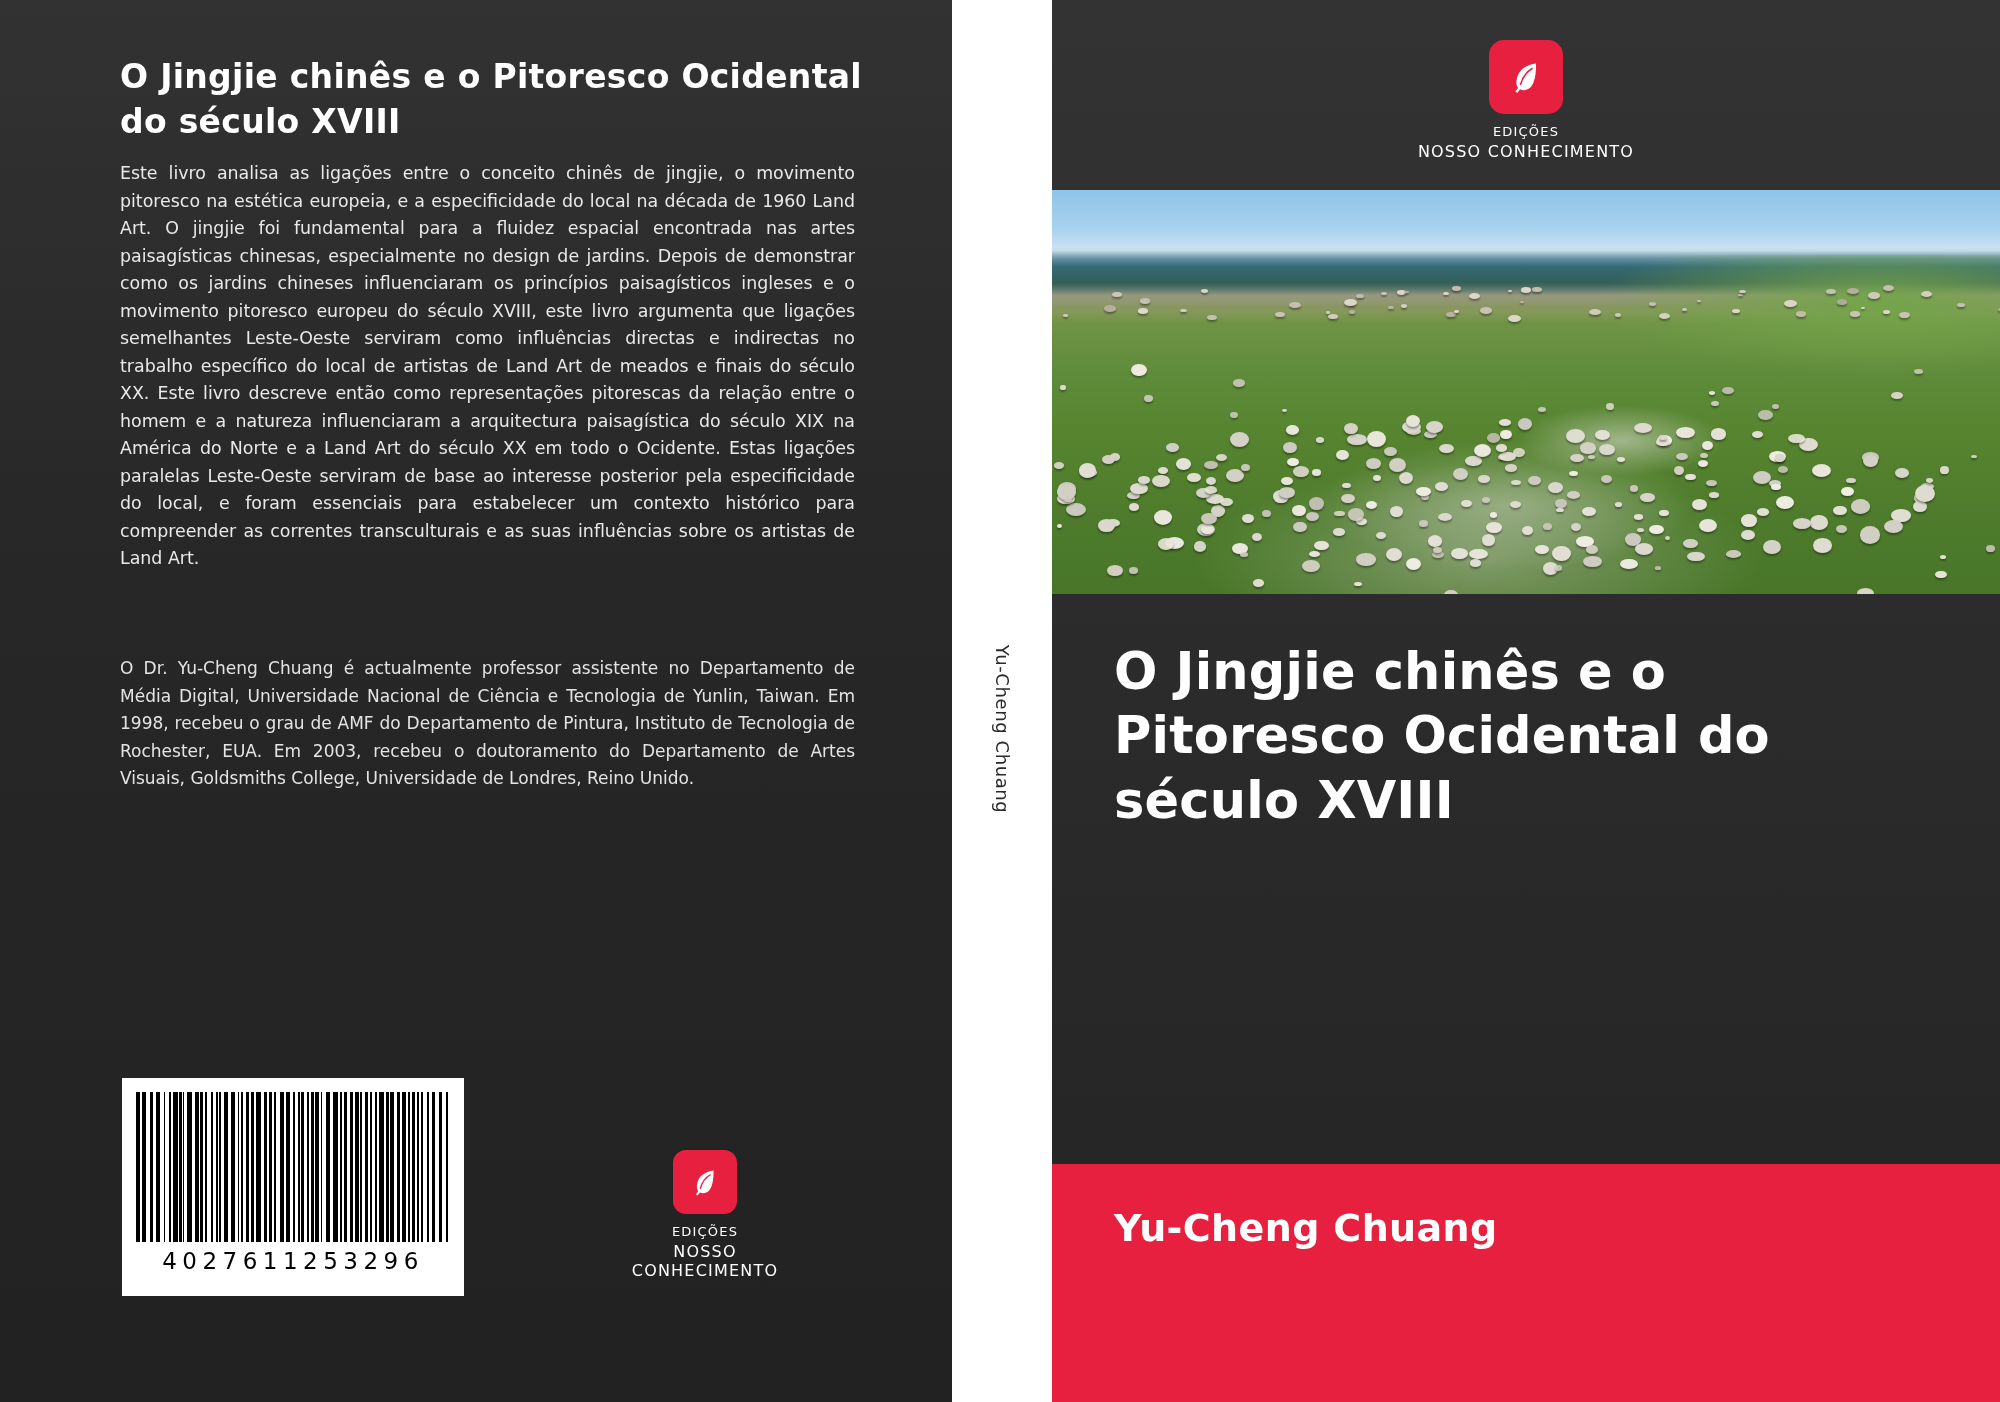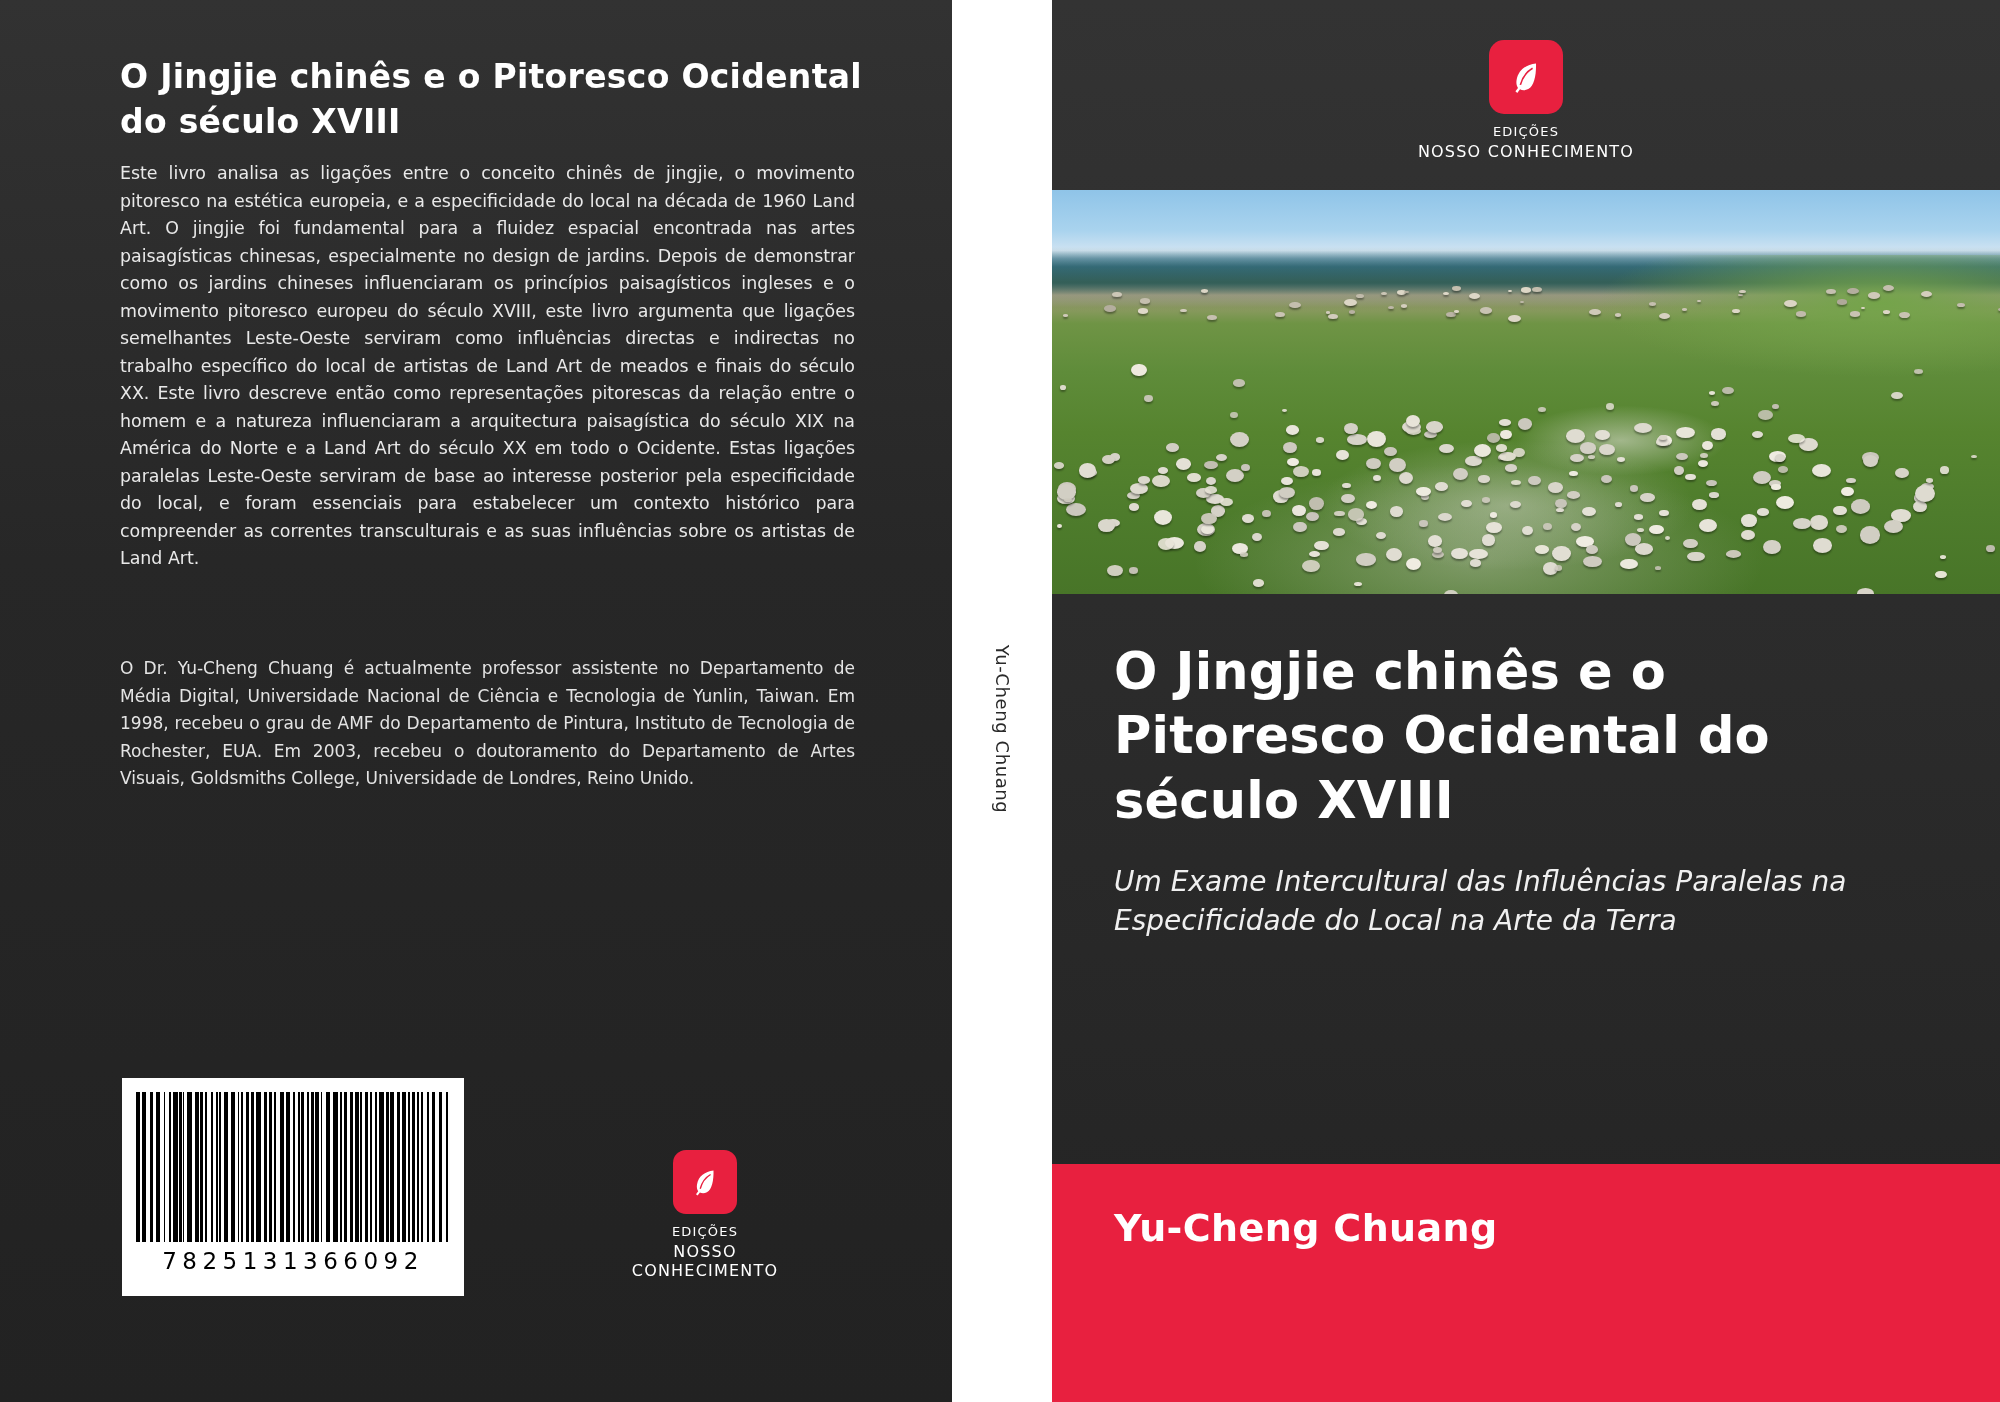--- a/index.html
+++ b/index.html
@@ -333,21 +333,21 @@
           <span style="width: 4px; margin-right: 2px; background: rgb(0, 0, 0);"></span>
           <span style="width: 2px; margin-right: 2px; background: rgb(0, 0, 0);"></span>
           <span style="width: 3px; margin-right: 2px; background: rgb(0, 0, 0);"></span>
           <span style="width: 2px; margin-right: 2px; background: rgb(0, 0, 0);"></span>
           <span style="width: 2px; margin-right: 4px; background: rgb(0, 0, 0);"></span>
           <span style="width: 2px; margin-right: 3px; background: rgb(0, 0, 0);"></span>
           <span style="width: 3px; margin-right: 4px; background: rgb(0, 0, 0);"></span>
           <span style="width: 3px; margin-right: 4px; background: rgb(0, 0, 0);"></span>
           <span style="width: 2px; margin-right: 2px; background: rgb(0, 0, 0);"></span>
         </div>
-      <div class="barcode-digits">7825131366092</div>
+      <div class="barcode-digits">4027611253296</div>
     </div>
 
     <div class="pub-back">
       <div class="logo-square">
         <div class="quill">
           <svg width="34" height="34" viewBox="0 0 34 34" aria-hidden="true">
             <path d="M25.5 5.5C17 6.5 10.5 11 9 19.5c-.5 3 .2 5.3 1.2 6.8L8 29.2l1.6 1.3 2.3-3c1.8 1 4.4 1.2 7-.2C24 24.8 25.8 15 25.5 5.5z" fill="#ffffff"></path>
             <path d="M22.6 9.5c-4.6 2.6-8.5 7.4-10.4 14.2" stroke="#e8203f" stroke-width="1.4" fill="none"></path>
           </svg>
         </div>
@@ -668,20 +668,19 @@
           <div class="stone" style="left: 13.4995%; top: 29.3324%; width: 6.65661px; height: 3.66113px; background: rgb(211, 205, 189);"></div>
           <div class="stone" style="left: 36.7727%; top: 28.2789%; width: 6.49176px; height: 3.57047px; background: rgb(212, 206, 190);"></div>
           <div class="stone" style="left: 59.3933%; top: 30.5539%; width: 5.95255px; height: 3.27391px; background: rgb(207, 201, 185);"></div>
           <div class="stone" style="left: 48.0558%; top: 24.7907%; width: 4.23715px; height: 2.33043px; background: rgb(223, 217, 201);"></div>
           <div class="stone" style="left: 71.752%; top: 29.3655%; width: 7.7153px; height: 4.24341px; background: rgb(221, 215, 199);"></div>
           <div class="stone" style="left: 84.1272%; top: 30.0122%; width: 10.5619px; height: 5.80904px; background: rgb(201, 195, 179);"></div>
         </div>
     </div>
 
     <div class="front-title">O Jingjie chinês e o Pitoresco Ocidental do século XVIII</div>
-    <div class="front-subtitle">Um Exame Intercultural das Influências Paralelas na Especificidade do Local na Arte da Terra</div>
 
     <div class="author-band">
       <div class="author-name">Yu-Cheng Chuang</div>
     </div>
   </div>
 
 </div>
 
 </body></html>

